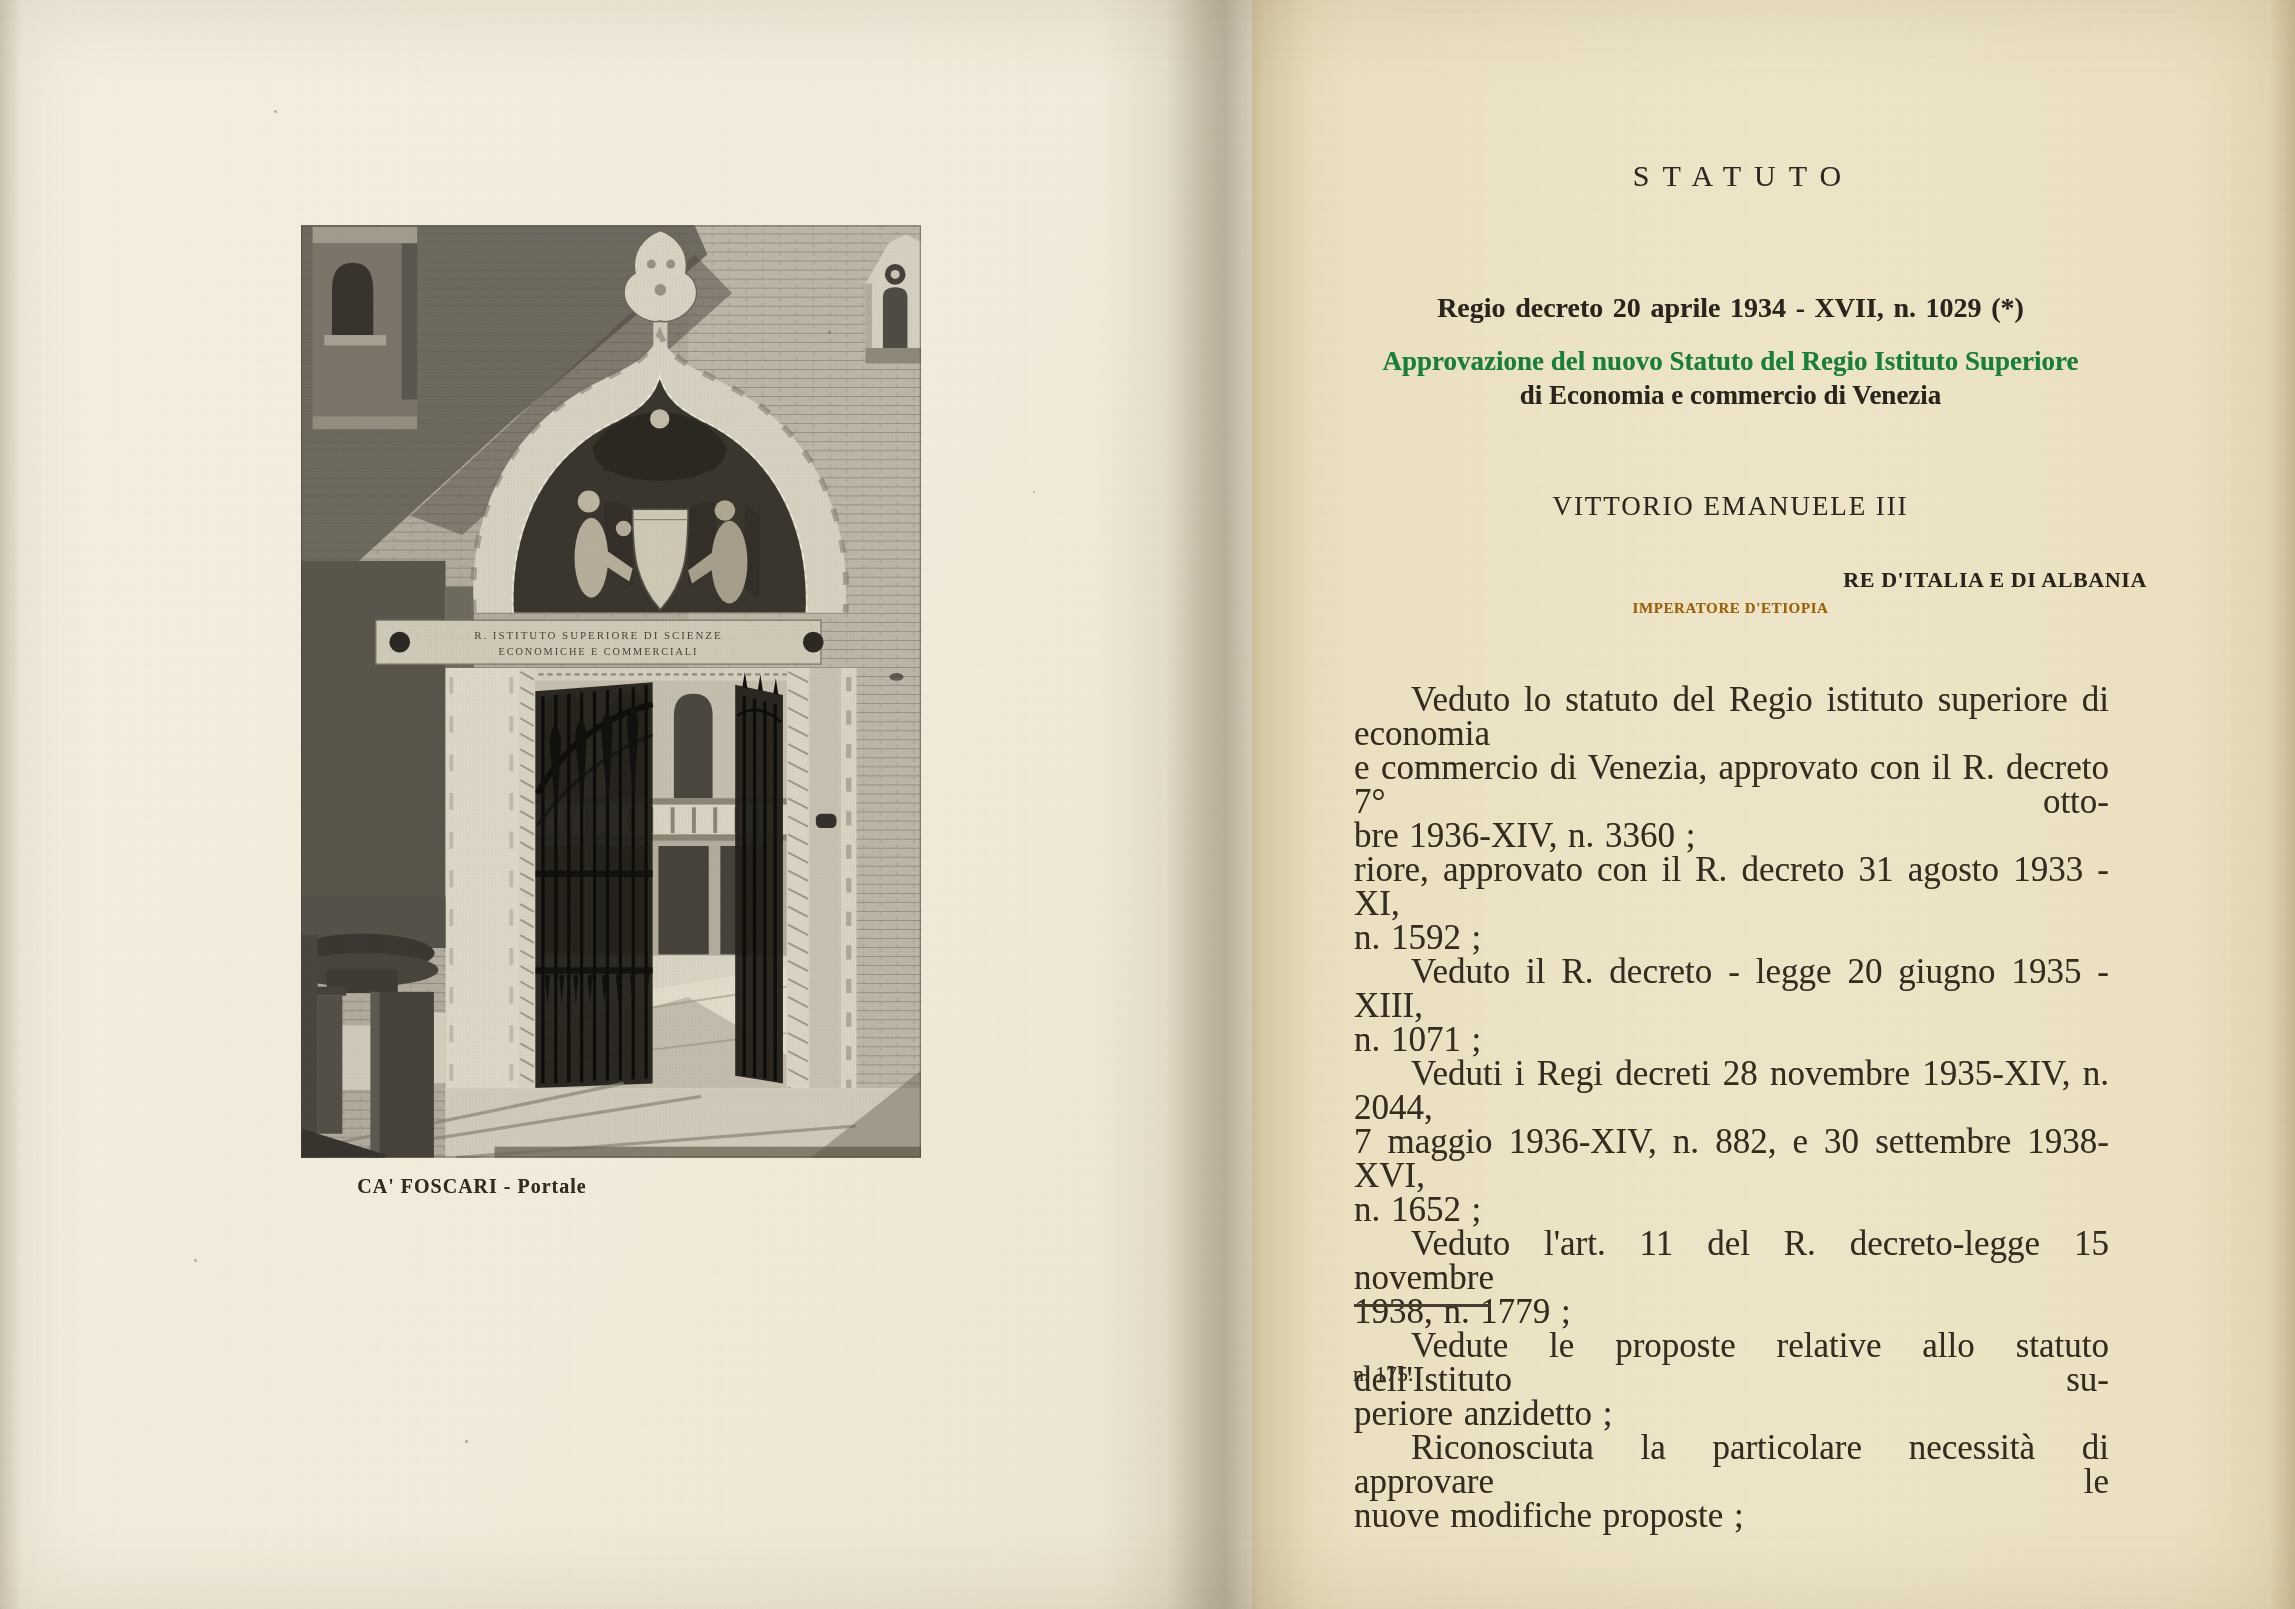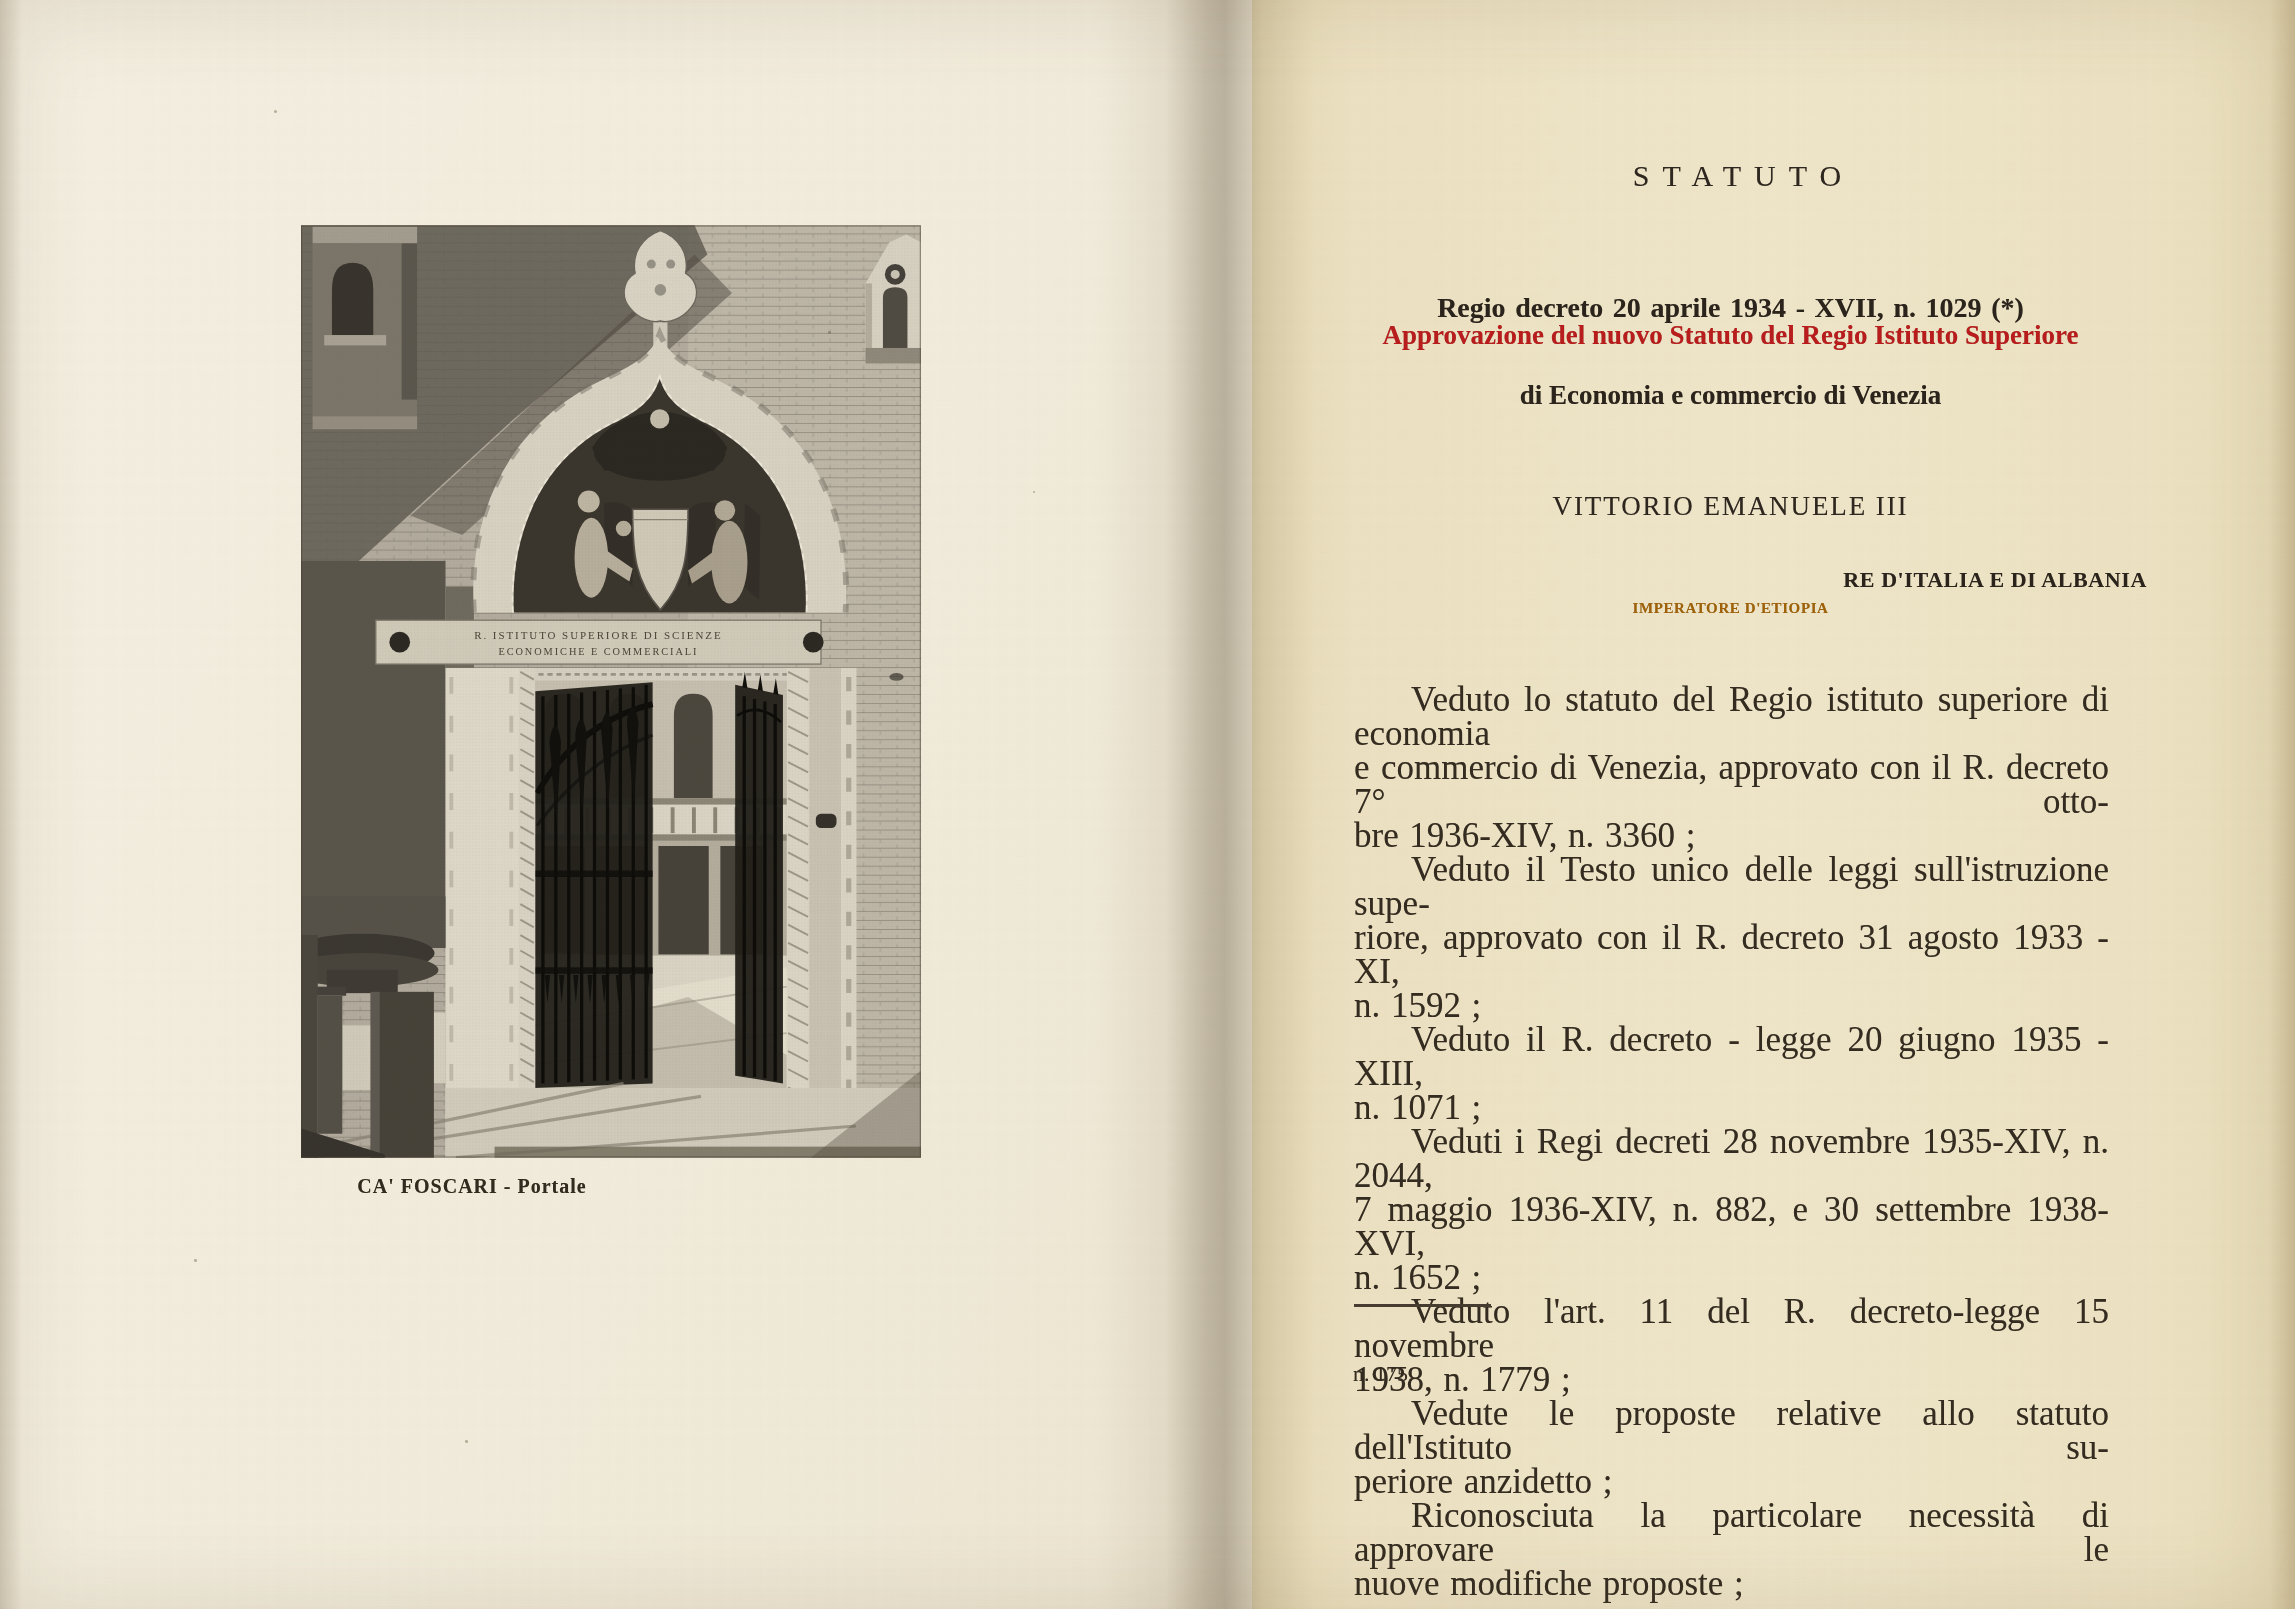--- a/index.html
+++ b/index.html
@@ -31,22 +31,22 @@
   #caption{position:absolute;left:301px;top:1175px;width:342px;text-align:center;
     font-size:20px;font-weight:700;letter-spacing:1px;color:#322a1e;
     text-shadow:0 0 0.6px rgba(50,40,30,.4);}
 
   
   .rtxt{position:absolute;color:#342c21;text-shadow:0 0 0.6px rgba(56,44,30,.35);}
   #title{left:1314px;top:159px;width:833px;text-align:center;
     font-size:30px;letter-spacing:13px;padding-left:13px;color:#2e2720;}
   #decree{left:1314px;top:292px;width:833px;text-align:center;
     font-size:28px;font-weight:700;word-spacing:2.6px;color:#2b241c;}
-  #sub1{left:1314px;top:320px;width:833px;text-align:center;
-    font-size:27px;font-weight:700;color:#b91c1c;}
+  #sub1{left:1314px;top:346px;width:833px;text-align:center;
+    font-size:27px;font-weight:700;color:#15803d;}
   #sub2{left:1314px;top:380px;width:833px;text-align:center;
     font-size:27px;font-weight:700;color:#2b241c;}
   #vname{left:1314px;top:491px;width:833px;text-align:center;
     font-size:27px;letter-spacing:1.9px;color:#2e2720;}
   #vgrace{left:1314px;top:538px;width:833px;text-align:center;
     font-size:20.7px;letter-spacing:1.3px;color:#2e2720;}
   #vtit1{left:1314px;top:567px;width:833px;text-align:right;
     font-size:22px;font-weight:700;letter-spacing:0.6px;color:#2b241c;}
   #vtit2{left:1314px;top:600px;width:833px;text-align:center;
     font-size:15px;font-weight:700;letter-spacing:0.6px;color:#a16207;}
@@ -273,21 +273,20 @@
   <div class="rtxt" id="sub1">Approvazione del nuovo Statuto del Regio Istituto Superiore</div>
   <div class="rtxt" id="sub2">di Economia e commercio di Venezia</div>
   <div class="rtxt" id="vname">VITTORIO EMANUELE III</div>
   <div class="rtxt" id="vtit1">RE D'ITALIA E DI ALBANIA</div>
   <div class="rtxt" id="vtit2">IMPERATORE D'ETIOPIA</div>
 
   <div class="rtxt" id="rbody">
     <div class="ln ind jl">Veduto lo statuto del Regio istituto superiore di economia</div>
     <div class="ln jl">e commercio di Venezia, approvato con il R. decreto 7° otto-</div>
     <div class="ln">bre 1936-XIV, n. 3360 ;</div>
-    <div class="ln ind jl">Veduto il Testo unico delle leggi sull'istruzione supe-</div>
     <div class="ln jl">riore, approvato con il R. decreto 31 agosto 1933 - XI,</div>
     <div class="ln">n. 1592 ;</div>
     <div class="ln ind jl">Veduto il R. decreto - legge 20 giugno 1935 - XIII,</div>
     <div class="ln">n. 1071 ;</div>
     <div class="ln ind jl">Veduti i Regi decreti 28 novembre 1935-XIV, n. 2044,</div>
     <div class="ln jl">7 maggio 1936-XIV, n. 882, e 30 settembre 1938-XVI,</div>
     <div class="ln">n. 1652 ;</div>
     <div class="ln ind jl">Veduto l'art. 11 del R. decreto-legge 15 novembre</div>
     <div class="ln">1938, n. 1779 ;</div>
     <div class="ln ind jl">Vedute le proposte relative allo statuto dell'Istituto su-</div>

